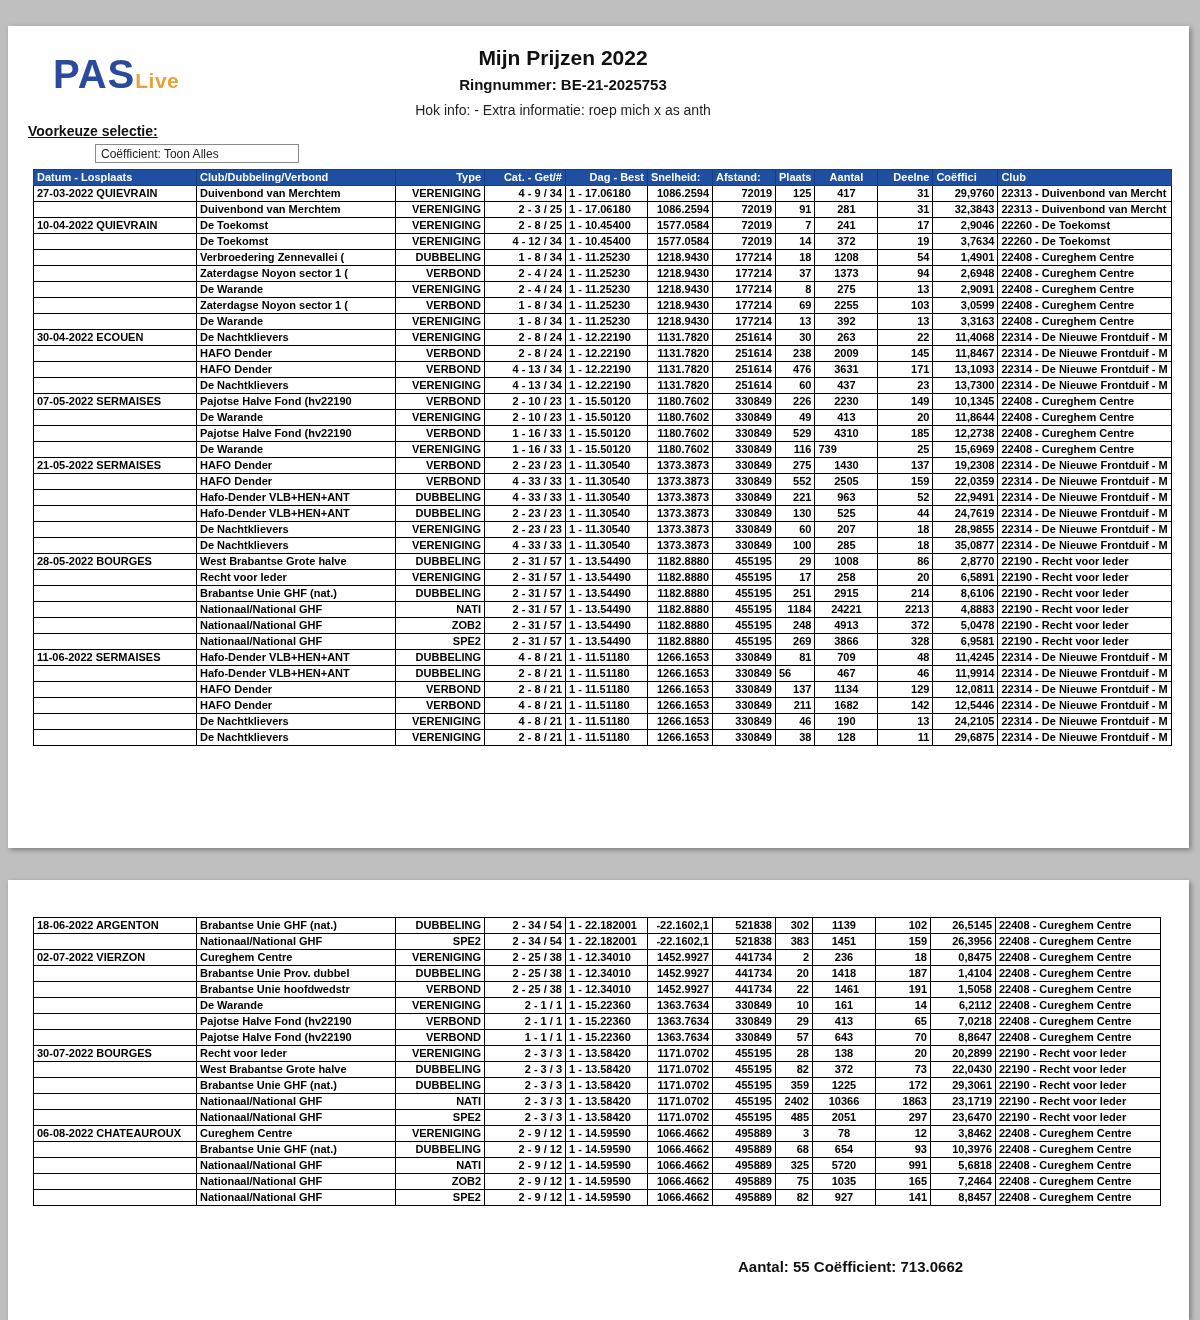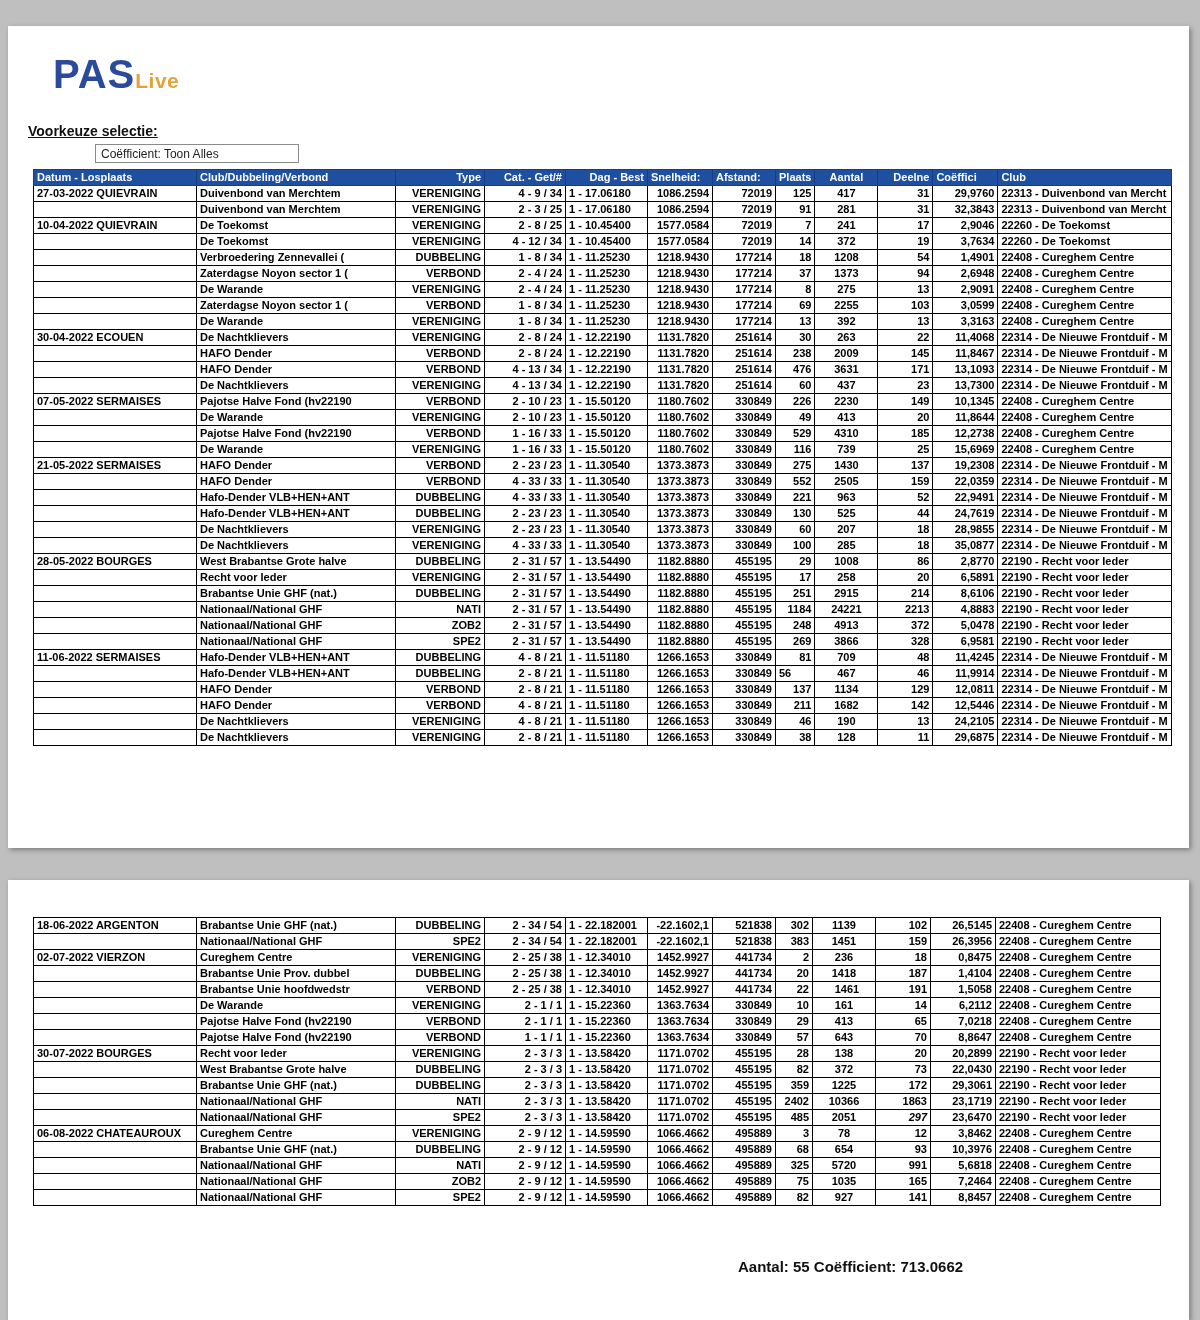--- a/index.html
+++ b/index.html
@@ -55,20 +55,25 @@
   }
 </style>
 </head>
 <body>
 
 <div class="page" id="page1">
   <div class="logo">
     <span class="logo-pas">PAS</span><span class="logo-live">Live</span>
   </div>
 
+  <div class="hdr">
+    <div class="hdr-title">Mijn Prijzen 2022</div>
+    <div class="hdr-ring">Ringnummer: BE-21-2025753</div>
+    <div class="hdr-hok">Hok info:  - Extra informatie: roep mich x as anth</div>
+  </div>
 
   <div class="voorkeuze">Voorkeuze selectie:</div>
   <input class="coef-input" type="text" readonly="" value="Coëfficient: Toon Alles" style="">
 
   <table class="results" id="table1">
       <colgroup>
         <col style="width: 163px;">
         <col style="width: 199px;">
         <col style="width: 89px;">
         <col style="width: 81px;">
@@ -324,21 +329,21 @@
         </tr>
         <tr>
           <td class="c-datum" style="text-align: left;"></td>
           <td class="c-club" style="text-align: left;">De Warande</td>
           <td class="c-type" style="text-align: right;">VERENIGING</td>
           <td class="c-cat" style="text-align: right;">1 - 16 / 33</td>
           <td class="c-dag" style="text-align: left;">1 - 15.50120</td>
           <td class="c-snelheid" style="text-align: right;">1180.7602</td>
           <td class="c-afstand" style="text-align: right;">330849</td>
           <td class="c-plaats" style="text-align: right;">116</td>
-          <td class="c-aantal" style="text-align: center;">739</td>
+          <td class="c-aantal" style="">739</td>
           <td class="c-deelne" style="text-align: right;">25</td>
           <td class="c-coeff" style="text-align: right;">15,6969</td>
           <td class="c-clubnaam" style="text-align: left;">22408 - Cureghem Centre</td>
         </tr>
         <tr>
           <td class="c-datum" style="text-align: left;">21-05-2022 SERMAISES</td>
           <td class="c-club" style="text-align: left;">HAFO Dender</td>
           <td class="c-type" style="text-align: right;">VERBOND</td>
           <td class="c-cat" style="text-align: right;">2 - 23 / 23</td>
           <td class="c-dag" style="text-align: left;">1 - 11.30540</td>
@@ -780,21 +785,21 @@
         <tr>
           <td class="c-datum" style="text-align: left;"></td>
           <td class="c-club" style="text-align: left;">Nationaal/National GHF</td>
           <td class="c-type" style="text-align: right;">SPE2</td>
           <td class="c-cat" style="text-align: right;">2 - 3 / 3</td>
           <td class="c-dag" style="text-align: left;">1 - 13.58420</td>
           <td class="c-snelheid" style="text-align: right;">1171.0702</td>
           <td class="c-afstand" style="text-align: right;">455195</td>
           <td class="c-plaats" style="text-align: right;">485</td>
           <td class="c-aantal" style="text-align: center;">2051</td>
-          <td class="c-deelne" style="text-align: right; font-style: italic;">297</td>
+          <td class="c-deelne" style="text-align: right;">297</td>
           <td class="c-coeff" style="text-align: right;">23,6470</td>
           <td class="c-clubnaam" style="text-align: left;">22190 - Recht voor Ieder</td>
         </tr>
         <tr>
           <td class="c-datum" style="text-align: left;">06-08-2022 CHATEAUROUX</td>
           <td class="c-club" style="text-align: left;">Cureghem Centre</td>
           <td class="c-type" style="text-align: right;">VERENIGING</td>
           <td class="c-cat" style="text-align: right;">2 - 9 / 12</td>
           <td class="c-dag" style="text-align: left;">1 - 14.59590</td>
           <td class="c-snelheid" style="text-align: right;">1066.4662</td>

